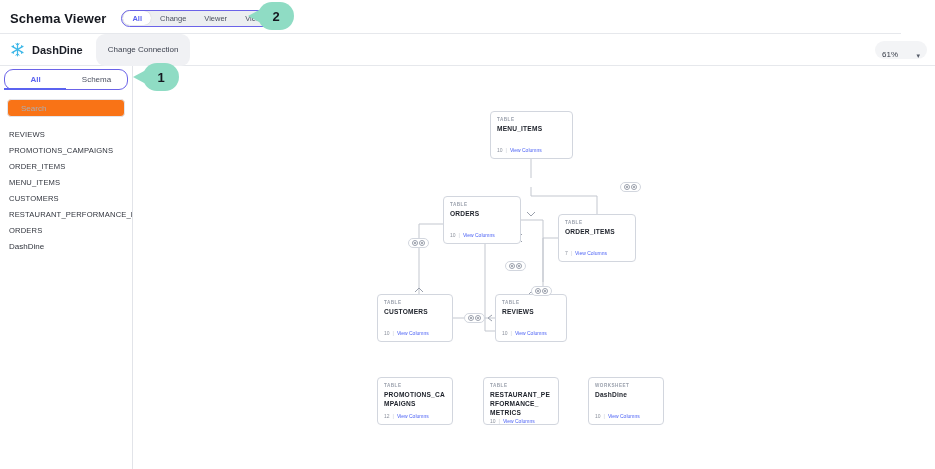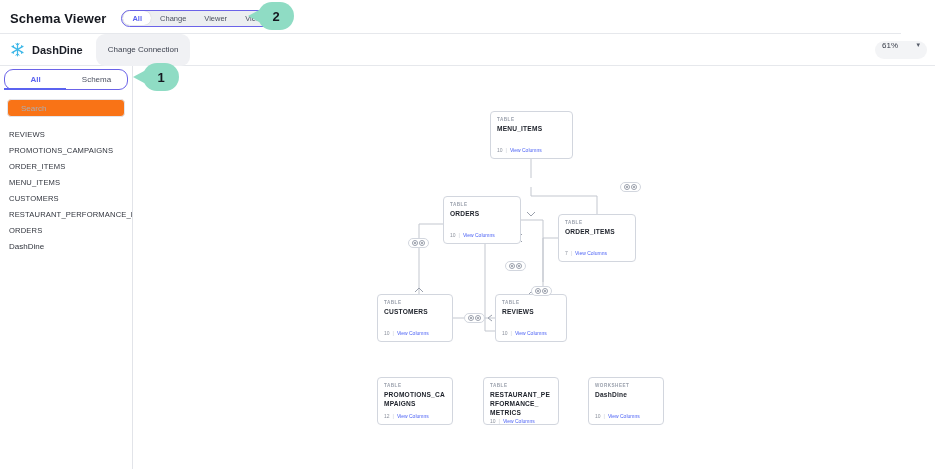--- a/index.html
+++ b/index.html
@@ -74,21 +74,21 @@
     margin-left: 13px;
     height: 28px; padding: 16px 12px;
     display: flex; align-items: center;
     background: #f0f1f4; border-radius: 9px;
     font-size: 8px; color: #3d424f;
     white-space: nowrap; cursor: pointer;
   }
   #zoomctl {
     position: absolute; right: 8px; top: 7px;
     height: 18px; width: 52px;
-    display: flex; align-items: flex-start; justify-content: space-between;
+    display: flex; align-items: flex-end; justify-content: space-between;
     padding: 0 7px;
     background: #f3f4f6; border-radius: 9px;
     font-size: 8px; color: #363b47;
     cursor: pointer;
   }
   #zoomctl .chev { font-size: 7px; color: #555b68; line-height: 1; }
 
   
   #sidebar {
     position: absolute; left: 0; top: 66px;

